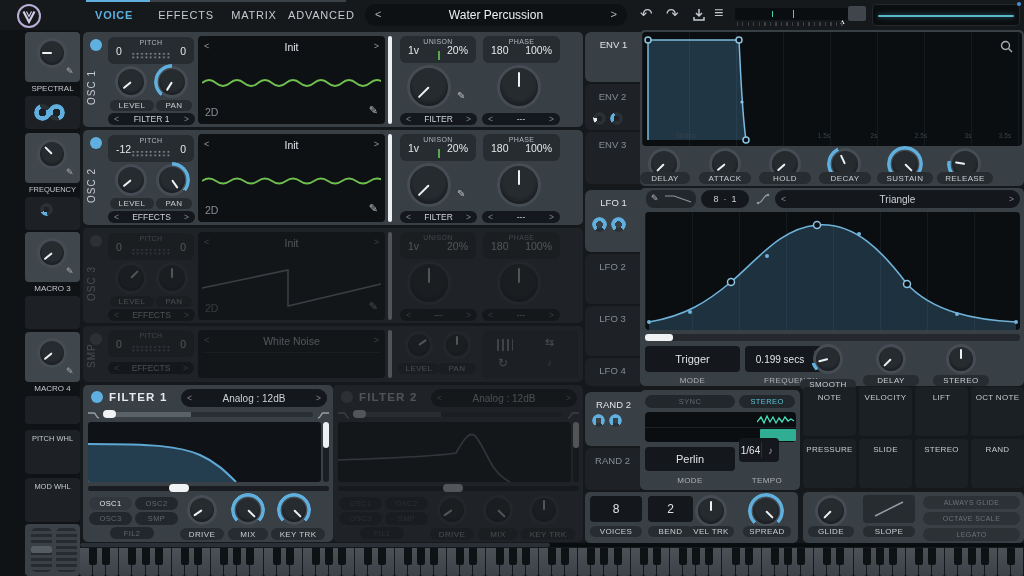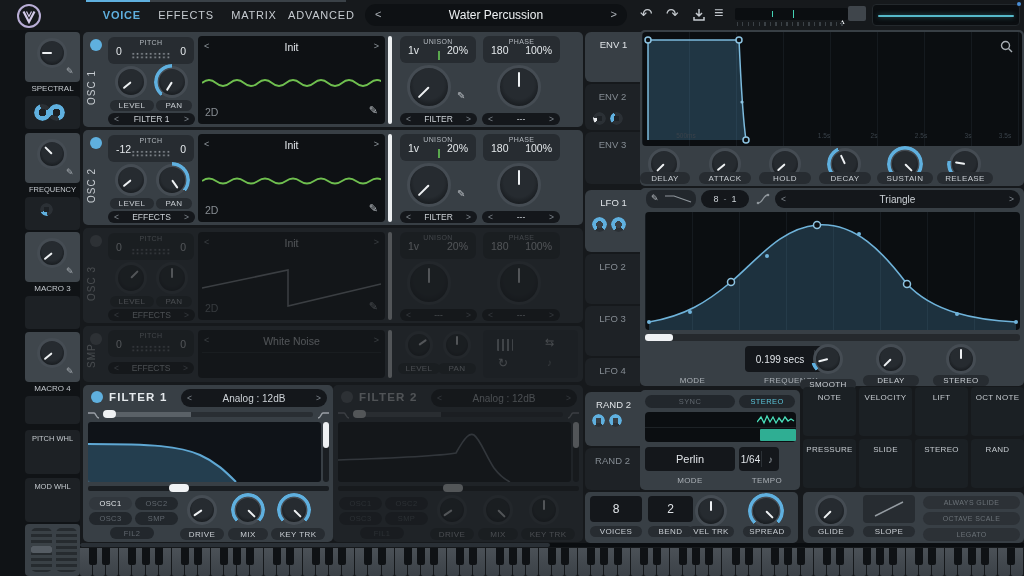--- a/index.html
+++ b/index.html
@@ -42,21 +42,21 @@
 <body>
 
 <div class="a" style="left:0;top:0;width:1024px;height:30px;background:#16191c">
   <div class="a" style="left:86px;top:0;width:64px;height:2px;background:var(--accent)"></div>
   <div class="a" style="left:150px;top:0;width:196px;height:2px;background:#3a4147"></div>
   <svg class="a" style="left:16px;top:3px" width="26" height="26" viewBox="0 0 26 26">
       <circle cx="13" cy="13" r="11" stroke="#b9aed6" stroke-width="2" fill="none"></circle>
       <path d="M7.5,8.5 L13,19 L18.5,8.5" stroke="#d3cae8" stroke-width="2.2" fill="none"></path>
       <path d="M10.5,8.5 L13,13.5 L15.5,8.5" stroke="#d3cae8" stroke-width="1.2" fill="none"></path>
     </svg>
-  <div class="a" style="left:95px;top:9px;width:46px;text-align:right;font-size:11px;font-weight:600;letter-spacing:.8px;color:var(--accent)">VOICE</div>
+  <div class="a" style="left:95px;top:9px;width:46px;text-align:left;font-size:11px;font-weight:600;letter-spacing:.8px;color:var(--accent)">VOICE</div>
   <div class="a" style="left:155px;top:9px;width:62px;text-align:center;font-size:11px;letter-spacing:.8px;color:#c6cbd0">EFFECTS</div>
   <div class="a" style="left:229px;top:9px;width:50px;text-align:center;font-size:11px;letter-spacing:.8px;color:#c6cbd0">MATRIX</div>
   <div class="a" style="left:288px;top:9px;width:66px;text-align:center;font-size:11px;letter-spacing:.8px;color:#c6cbd0">ADVANCED</div>
   <div class="a" style="left:365px;top:4px;width:262px;height:22px;background:#0e1114;border-radius:11px">
     <span class="a" style="left:10px;top:4px;font-size:11px;color:#aeb4ba">&lt;</span>
     <span class="a" style="left:25px;right:25px;top:4px;text-align:center;font-size:12px;color:#eef1f3">Water Percussion</span>
     <span class="a" style="right:10px;top:4px;font-size:11px;color:#aeb4ba">&gt;</span>
   </div>
   <span class="ico" style="left:640px;top:5px;font-size:15px">↶</span>
   <span class="ico" style="left:666px;top:5px;font-size:15px">↷</span>
@@ -533,20 +533,23 @@
       <circle cx="122" cy="44" r="2" fill="#6fb3da"></circle>
       <circle cx="172" cy="13" r="3.5" fill="#0b0e11" stroke="#8ec4e2" stroke-width="1.5"></circle>
       <circle cx="214" cy="22" r="2" fill="#6fb3da"></circle>
       <circle cx="262" cy="72" r="3.5" fill="#0b0e11" stroke="#8ec4e2" stroke-width="1.5"></circle>
       <circle cx="312" cy="102" r="2" fill="#6fb3da"></circle>
         <circle cx="371" cy="110" r="2" fill="#6fb3da"></circle>
     </svg>
   </div>
   <div class="a" style="left:5px;top:146px;width:375px;height:7px;background:#25292d;border-radius:3px"></div>
   <div class="a" style="left:5px;top:146px;width:28px;height:7px;background:#f0f2f4;border-radius:3px"></div>
+  <div class="valbox" style="left:5px;top:158px;width:95px;height:26px">
+      <span>Trigger</span>
+    </div>
   <div class="pill" style="left:5px;top:187px;width:95px;height:10px;background:transparent;color:#aab0b6">MODE</div>
   <div class="valbox" style="left:105px;top:158px;width:92px;height:26px;justify-content:flex-end">
     <span style="flex:1;text-align:center;font-size:10px">0.199 secs</span>
     <span class="a" style="right:22px;top:4px;width:1px;height:18px;background:#2c3136"></span>
     <span style="width:22px;text-align:center;font-size:11px;color:#9aa1a7">♪</span>
   </div>
   <div class="pill" style="left:105px;top:187px;width:92px;height:10px;background:transparent;color:#aab0b6">FREQUENCY</div>
   <div class="knob" style="left:173px;top:156px;width:30px;height:30px">
       <span class="arc" style="--f:225deg;--s:30deg"></span>
       <span class="ptr" style="transform:rotate(75deg)"></span>
@@ -573,21 +576,21 @@
   <div class="disp" style="left:5px;top:22px;width:151px;height:30px;background:#0b0e11">
     <div class="a" style="left:0;top:15px;width:151px;height:1px;background:#1d2226"></div>
     <svg class="a" style="left:112px;top:1px" width="38" height="13" viewBox="0 0 38 13">
         <polyline points="0,9 4,4 7,10 10,3 13,9 16,4 19,10 22,5 25,9 28,4 31,8 34,6 37,8" stroke="#4ae0bb" stroke-width="1.3" fill="none"></polyline>
       </svg>
     <div class="a" style="left:115px;top:17px;width:36px;height:12px;background:#2fae93;border-radius:1px"></div>
   </div>
   <div class="valbox" style="left:5px;top:57px;width:90px;height:24px">
       <span>Perlin</span>
     </div>
-  <div class="valbox" style="left:99px;top:57px;width:40px;height:24px;justify-content:flex-start">
+  <div class="valbox" style="left:99px;top:48px;width:40px;height:24px;justify-content:flex-start">
     <span style="flex:1;text-align:center;font-size:10px">1/64</span>
     <span class="a" style="right:17px;top:4px;width:1px;height:16px;background:#2c3136"></span>
     <span style="width:17px;text-align:center;font-size:10px;color:#9aa1a7">♪</span>
   </div>
   <div class="pill" style="left:5px;top:85px;width:90px;height:10px;background:transparent;color:#aab0b6">MODE</div>
   <div class="pill" style="left:99px;top:85px;width:56px;height:10px;background:transparent;color:#aab0b6">TEMPO</div>
 </div>
 
 <div class="cell" style="left:803px;top:387px;width:53px;height:49px"><span>NOTE</span></div>
 <div class="cell" style="left:859px;top:387px;width:53px;height:49px"><span>VELOCITY</span></div>

